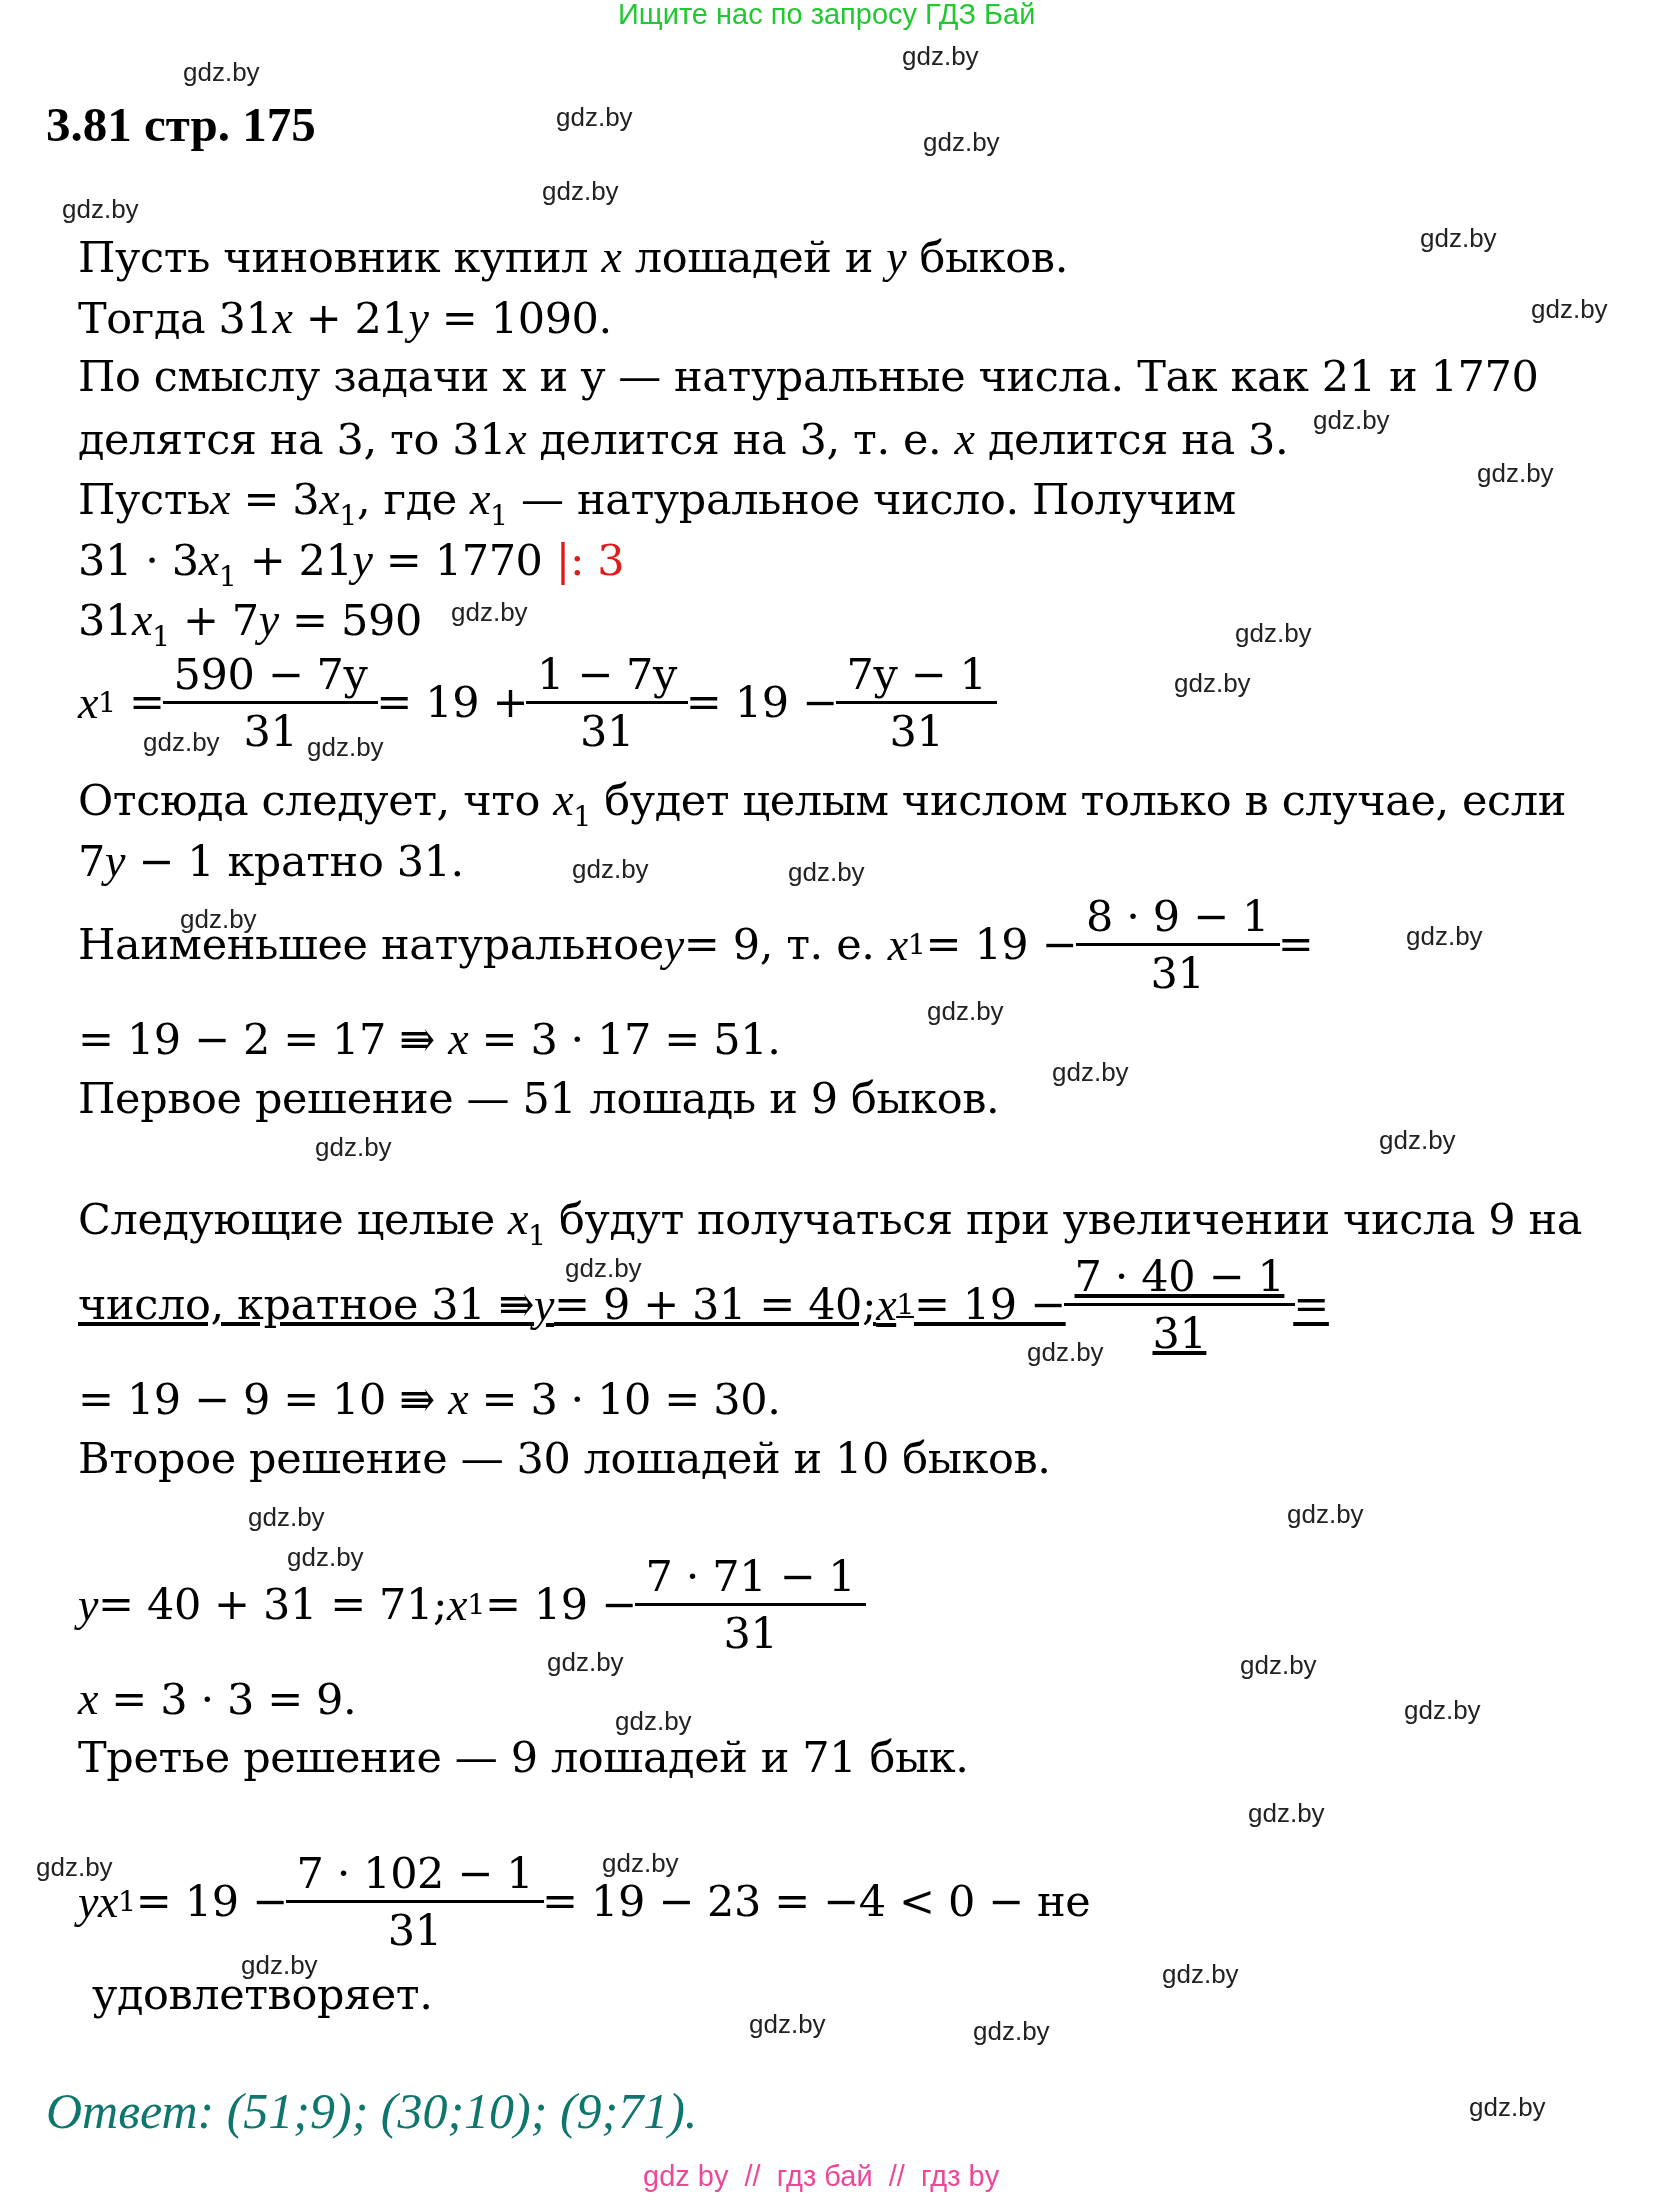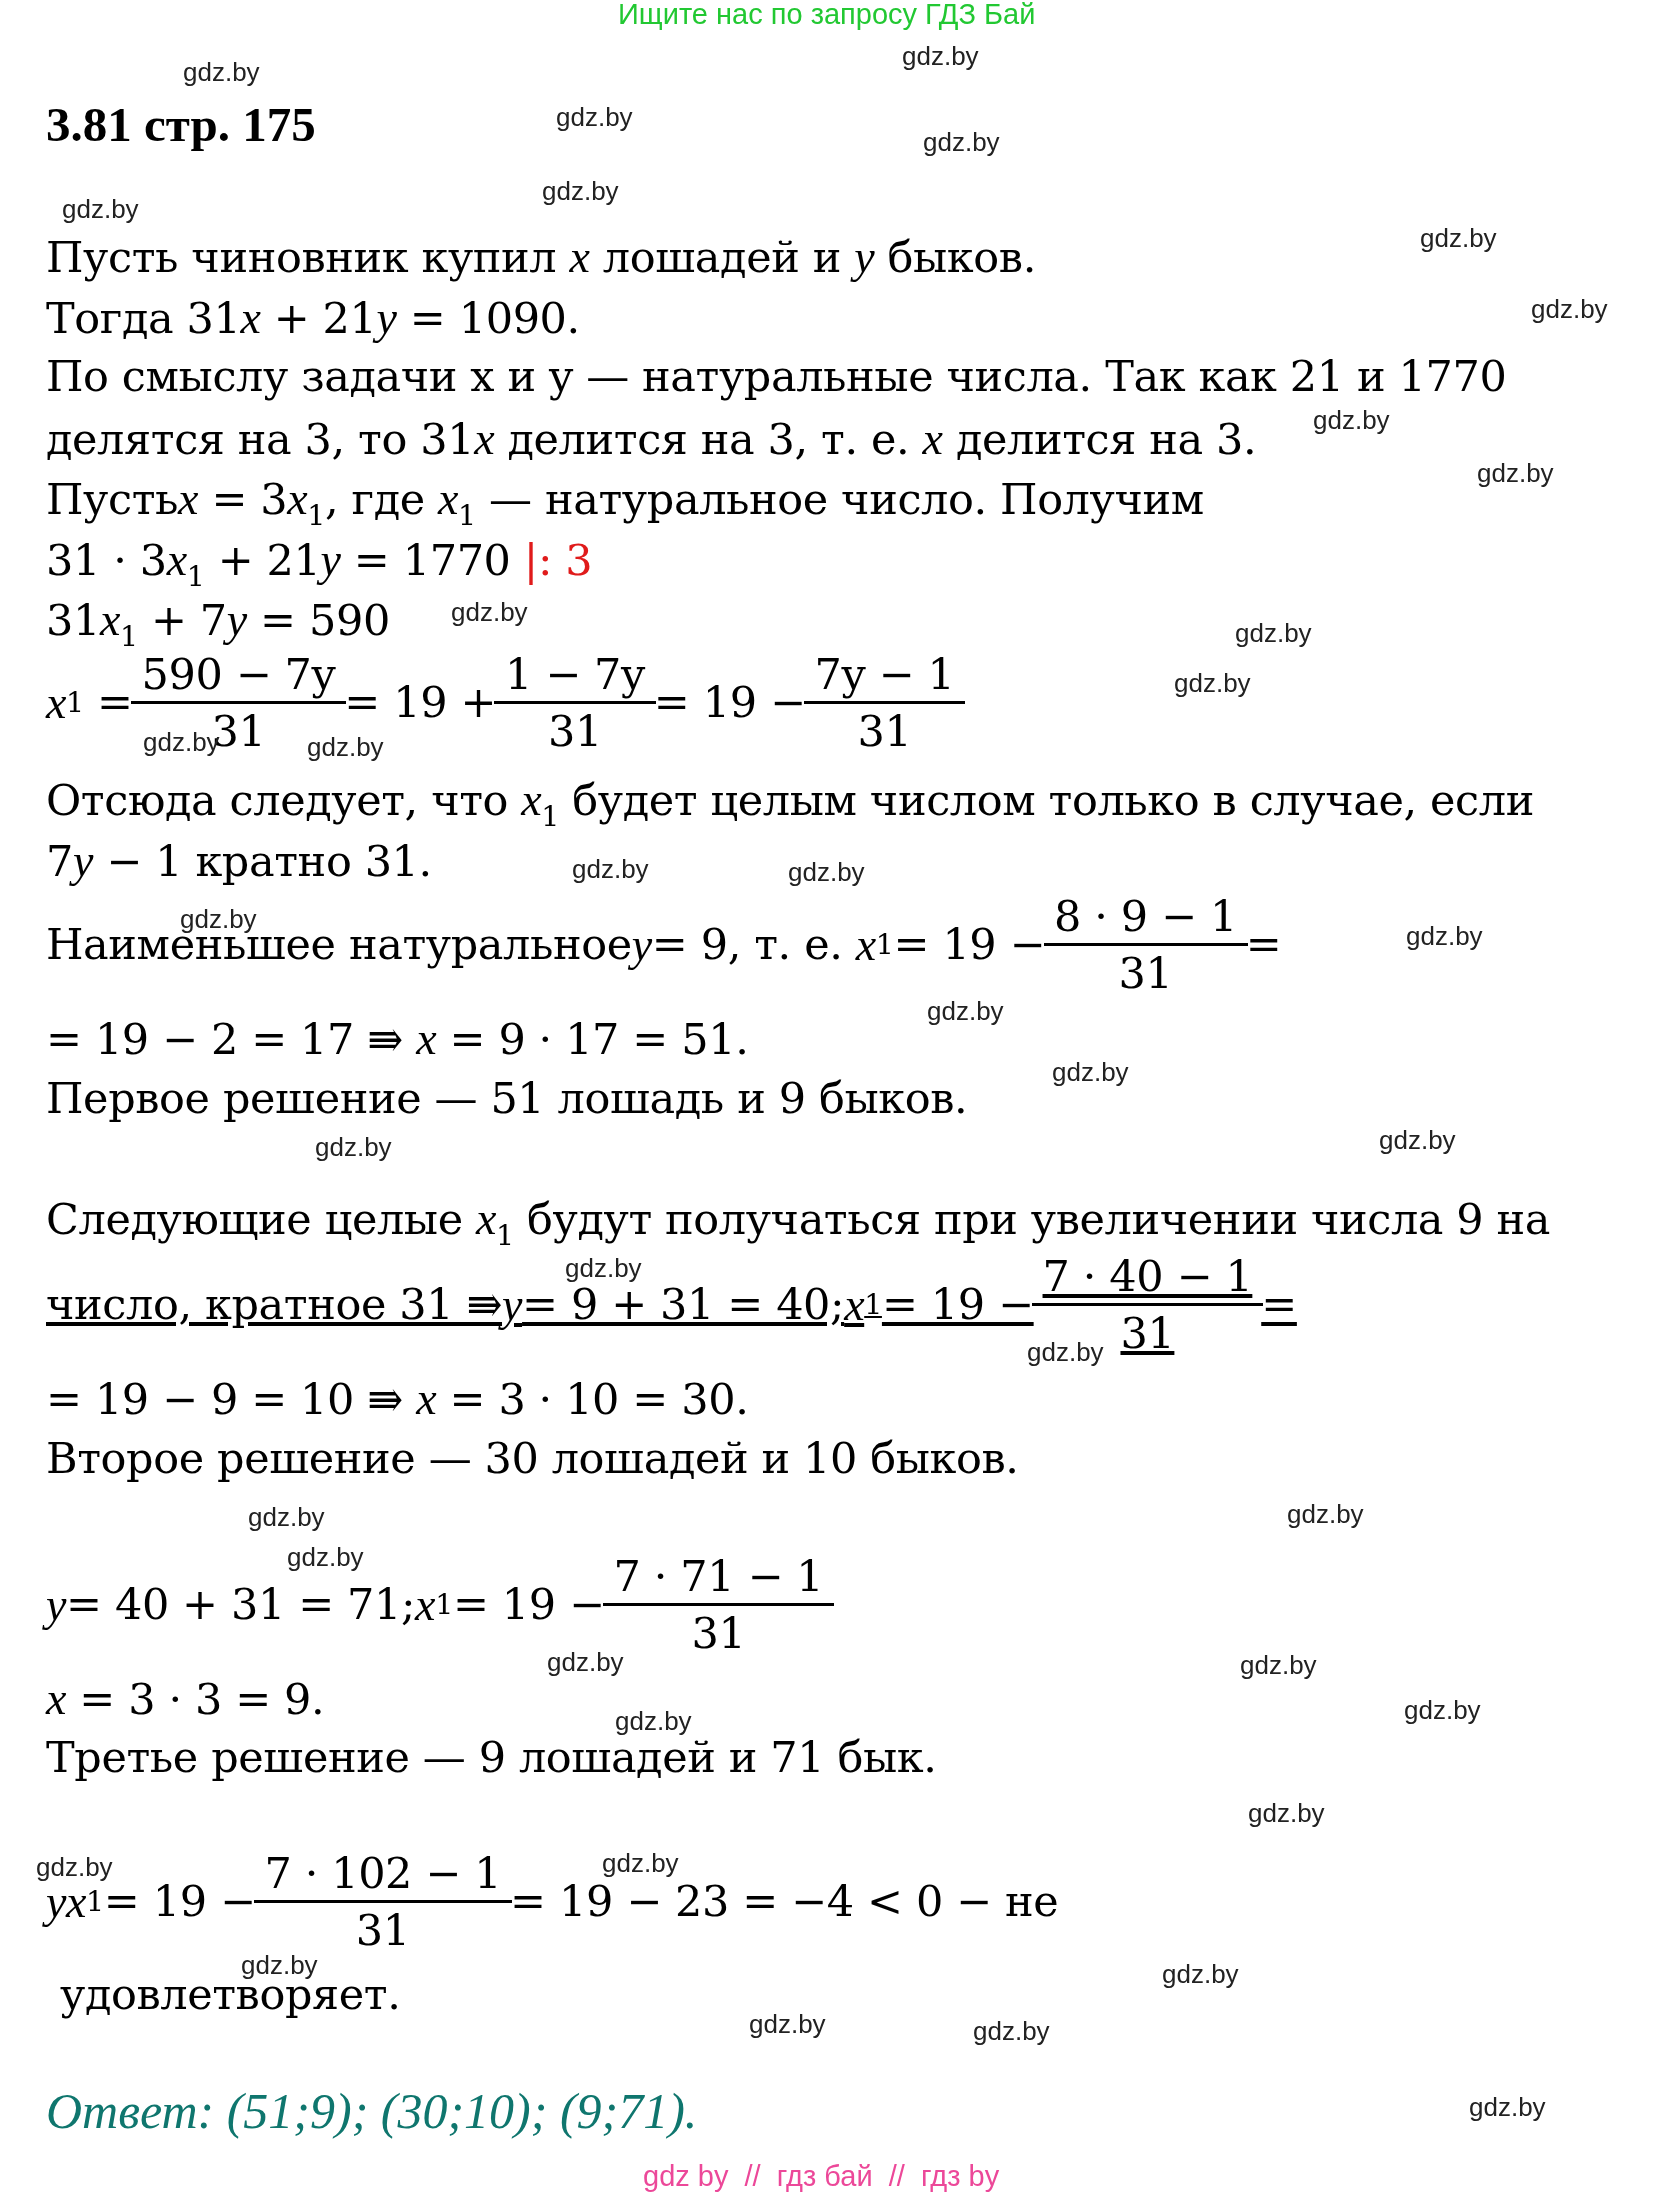--- a/index.html
+++ b/index.html
@@ -1,21 +1,21 @@
 <!DOCTYPE html>
 <html style="font-size:14.3px"><head>
 <meta charset="utf-8">
 <style>
   html, body { margin:0; padding:0; background:#ffffff; }
   body { width:1661px; height:2201px; position:relative; overflow:hidden; }
   .abs { position:absolute; white-space:nowrap; }
   .hdr { font-family:"Liberation Sans", sans-serif; font-size:29px; color:#22c832; }
   .ftr { font-family:"Liberation Sans", sans-serif; font-size:29px; color:#ec4899; }
   .title { font-family:"Liberation Serif", serif; font-weight:bold; font-size:49px; color:#000; }
-  .txt { font-family:"DejaVu Serif", serif; font-size:43px; color:#000; letter-spacing:-0.4px; }
+  .txt { font-family:"DejaVu Serif", serif; font-size:43px; color:#000; letter-spacing:-0.4px;margin-left:32px; }
   .txt i, .mi { font-family:"Liberation Serif", serif; font-style:italic; font-size:46px; }
   .txt sub { font-size:28.5px; vertical-align:-10.7px; font-family:"DejaVu Serif", serif; font-style:normal; }
   .red { color:#e01b1b; }
   .wm { font-family:"Liberation Sans", sans-serif; font-size:26px; color:#222; }
   .frac { display:inline-flex; flex-direction:column; align-items:center; vertical-align:middle; margin:0 3.6px; }
   .frac .num { padding:0 5.3px 1.8px; }
   .frac .den { border-top:3.6px solid #000; padding:1.8px 5.3px 0; width:100%; text-align:center; }
   .answer { font-family:"Liberation Serif", serif; font-style:italic; font-size:50px; color:#0f766e; }
 </style>
 </head>
@@ -65,21 +65,21 @@
 
 <div class="abs txt" style="left:46px; top:891px; display:flex; align-items:center;">
   <span>Наименьшее натуральное </span><i>y</i><span> = 9, т. е. </span>&nbsp;<i>x</i><sub>1</sub><span> = 19 −</span>
   <span class="frac">
       <span class="num">8 · 9 − 1</span>
       <span class="den">31</span>
     </span>
   <span>=</span>
 </div>
 
-<div class="abs txt" style="left:46px; top:1012px;"><span>= 19 − 2 = 17 ⇛ </span><i>x</i><span> = 9 · 17 = 51.</span></div>
+<div class="abs txt" style="left:46px; top:1012px;"><span>= 19 − 2 = 17 ⇛ </span><i>x</i><span> = 3 · 17 = 51.</span></div>
 
 <div class="abs txt" style="left:46px; top:1073px;">Первое решение — 51 лошадь и 9 быков.</div>
 
 <div class="abs txt" style="left:46px; top:1192px;"><span>Следующие целые </span><i>x</i><sub>1</sub><span> будут получаться при увеличении числа 9 на</span></div>
 
 <div class="abs txt" style="left:46px; top:1251px; display:flex; align-items:center;text-decoration:underline;">
   <span>число, кратное 31 ⇛ </span>
     <i>y</i>
     <span> = 9 + 31 = 40; </span>
     <i>x</i>

